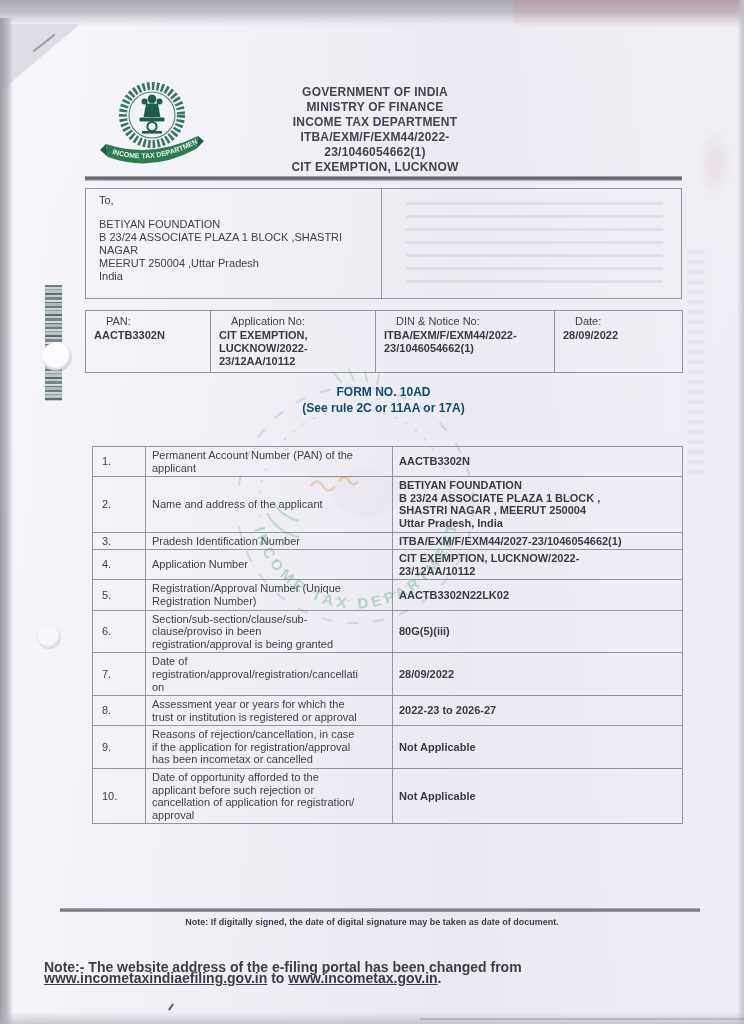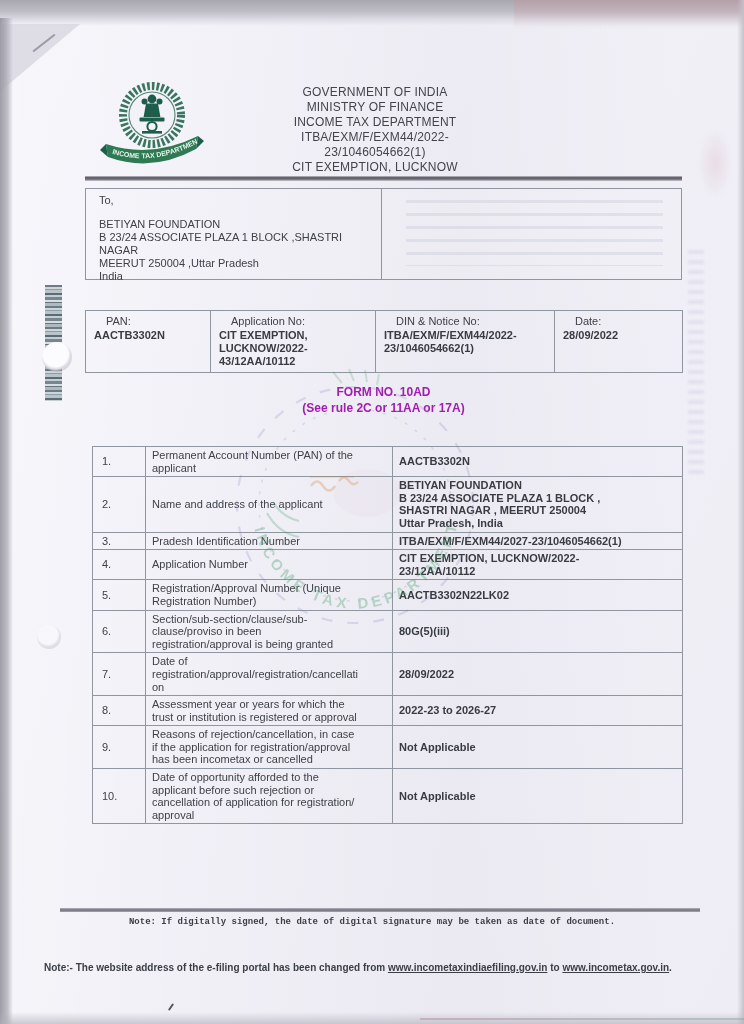--- a/index.html
+++ b/index.html
@@ -50,69 +50,69 @@
     filter:blur(1px);}
   .ghost-smear{position:absolute;left:698px;top:128px;width:34px;height:70px;
     background:radial-gradient(ellipse,rgba(195,120,140,.16),rgba(0,0,0,0) 70%);filter:blur(2px);}
 
   .page{position:absolute;inset:0;color:#3f4148;}
 
   
   .logo{position:absolute;left:98px;top:80px;}
   .header-text{
     position:absolute;left:160px;top:85px;width:430px;text-align:center;
-    font-weight:normal;font-size:12px;line-height:15px;white-space:pre-line;
+    font-weight:bold;font-size:12px;line-height:15px;white-space:pre-line;
     color:#42444b;letter-spacing:.2px;
   }
   .header-rule{position:absolute;left:85px;top:176px;width:597px;height:5px;
     background:linear-gradient(180deg,#c6c4cd 0%,#55545d 35%,#7e7d87 70%,#ccc9d2 100%);}
 
   
-  .address-box{position:absolute;left:85px;top:188px;width:597px;height:92px;
+  .address-box{position:absolute;left:85px;top:188px;width:597px;height:111px;
     border:1px solid #8f96a0;display:flex;box-sizing:border-box;background:rgba(255,255,255,.06);}
   .address-left{width:296px;border-right:1px solid #8f96a0;box-sizing:border-box;
     padding:5px 4px 0 13px;font-size:11px;line-height:13px;}
   .salutation{margin-bottom:11px;}
   .address-lines{white-space:pre-line;}
   .address-right{flex:1;position:relative;}
   .ghost-lines{position:absolute;left:8%;top:12%;width:86%;height:74%;
     background:repeating-linear-gradient(180deg,rgba(105,110,150,.11) 0 3px,rgba(0,0,0,0) 3px 13px);
     filter:blur(.7px);}
 
   
   table{border-collapse:collapse;}
   .meta-table{position:absolute;left:85px;top:310px;width:597px;table-layout:fixed;
     font-size:11px;line-height:13px;}
   .meta-table td{border:1px solid #8f96a0;padding:4px 6px 4px 8px;vertical-align:top;}
   .meta-table .lbl{font-weight:normal;padding-left:12px;}
   .meta-table .val{font-weight:bold;white-space:pre-line;color:#393b42;margin-top:1px;}
 
   
   .form-title{position:absolute;left:85px;top:384px;width:597px;text-align:center;
-    font-weight:bold;font-size:12px;line-height:16px;color:#a21caf;}
+    font-weight:bold;font-size:12px;line-height:16px;color:#0c4a6e;}
 
   
   .main-table{position:absolute;left:92px;top:446px;width:590px;table-layout:fixed;
     font-size:11px;line-height:12.6px;}
   .main-table td{border:1px solid #8f96a0;padding:2px 6px;vertical-align:middle;}
   .main-table .sno{padding-left:9px;vertical-align:middle;}
   .main-table .desc{white-space:pre-line;}
   .main-table .val{white-space:pre-line;font-weight:bold;color:#393b42;}
 
   
   .watermark{position:absolute;left:215px;top:365px;width:290px;height:290px;
     pointer-events:none;opacity:.55;}
 
   
   .footer-rule{position:absolute;left:60px;top:908px;width:640px;height:4px;
     background:linear-gradient(180deg,#b7b6bf 0%,#71707a 50%,#a8a7b1 100%);}
   .footer-center{position:absolute;left:72px;top:917px;width:600px;text-align:center;
-    font-size:9px;font-weight:bold;line-height:11.5px;color:#3c3e45;font-family:Liberation Mono, monospace;}
+    font-size:9px;font-weight:bold;line-height:11.5px;color:#3c3e45;}
   .footer-left{position:absolute;left:44px;top:962px;width:650px;
-    font-size:10px;font-weight:bold;line-height:11px;color:#3c3e45;}
+    font-size:14px;font-weight:bold;line-height:11px;color:#3c3e45;}
   .u{text-decoration:underline;}
 </style>
 </head>
 <body>
 
 <div class="paper"></div>
 <div class="paper-band"></div>
 
 <div class="page">
 
@@ -169,21 +169,21 @@
     <tbody>
         <tr>
       <td>
         <div class="lbl">PAN:</div>
         <div class="val">AACTB3302N</div>
       </td>
       <td>
         <div class="lbl">Application No:</div>
         <div class="val">CIT EXEMPTION,
 LUCKNOW/2022-
-43/12AA/10112</div>
+23/12AA/10112</div>
       </td>
       <td>
         <div class="lbl">DIN &amp; Notice No:</div>
         <div class="val">ITBA/EXM/F/EXM44/2022-
 23/1046054662(1)</div>
       </td>
       <td>
         <div class="lbl">Date:</div>
         <div class="val">28/09/2022</div>
       </td>

